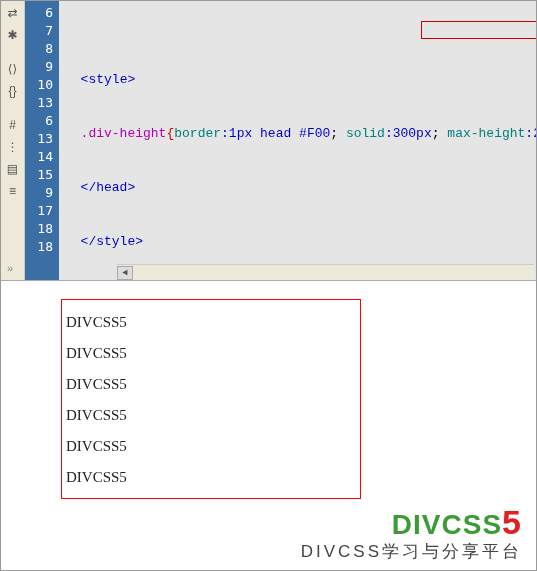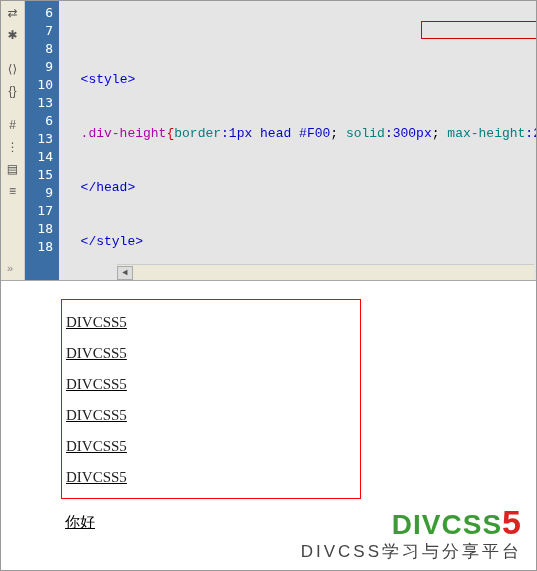--- a/index.html
+++ b/index.html
@@ -104,21 +104,20 @@
   font-size: 9px;
   display: flex;
   align-items: center;
   justify-content: center;
   color: #555;
 }
 .preview {
   padding: 18px 20px 13px 60px;
   position: relative;
   height: 290px;
-  text-decoration: underline;
 }
 .div-height {
   border: 1px solid #f00;
   width: 300px;
   max-height: 200px;
   font-family: "SimSun", serif;
   font-size: 15px;
   color: #222;
 }
 .div-height p {
@@ -211,19 +210,18 @@
 
 <div class="preview">
   <div class="div-height">
     <p>DIVCSS5</p>
     <p>DIVCSS5</p>
     <p>DIVCSS5</p>
     <p>DIVCSS5</p>
     <p>DIVCSS5</p>
     <p>DIVCSS5</p>
   </div>
-  <p class="overflow-p">你好</p>
 
   <div class="brand">
     <div class="brand-main"><span>DIVCSS</span><span class="five">5</span></div>
     <div class="brand-sub">DIVCSS学习与分享平台</div>
   </div>
 </div>
 
 </body></html>

